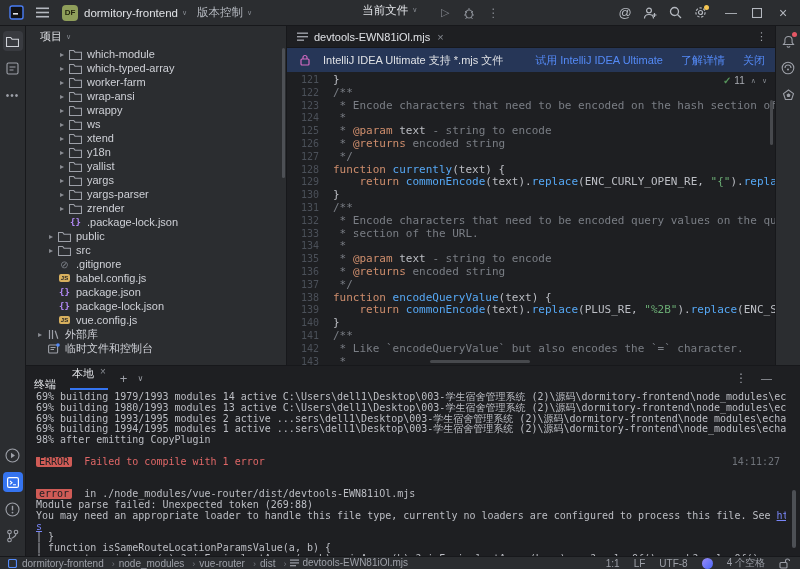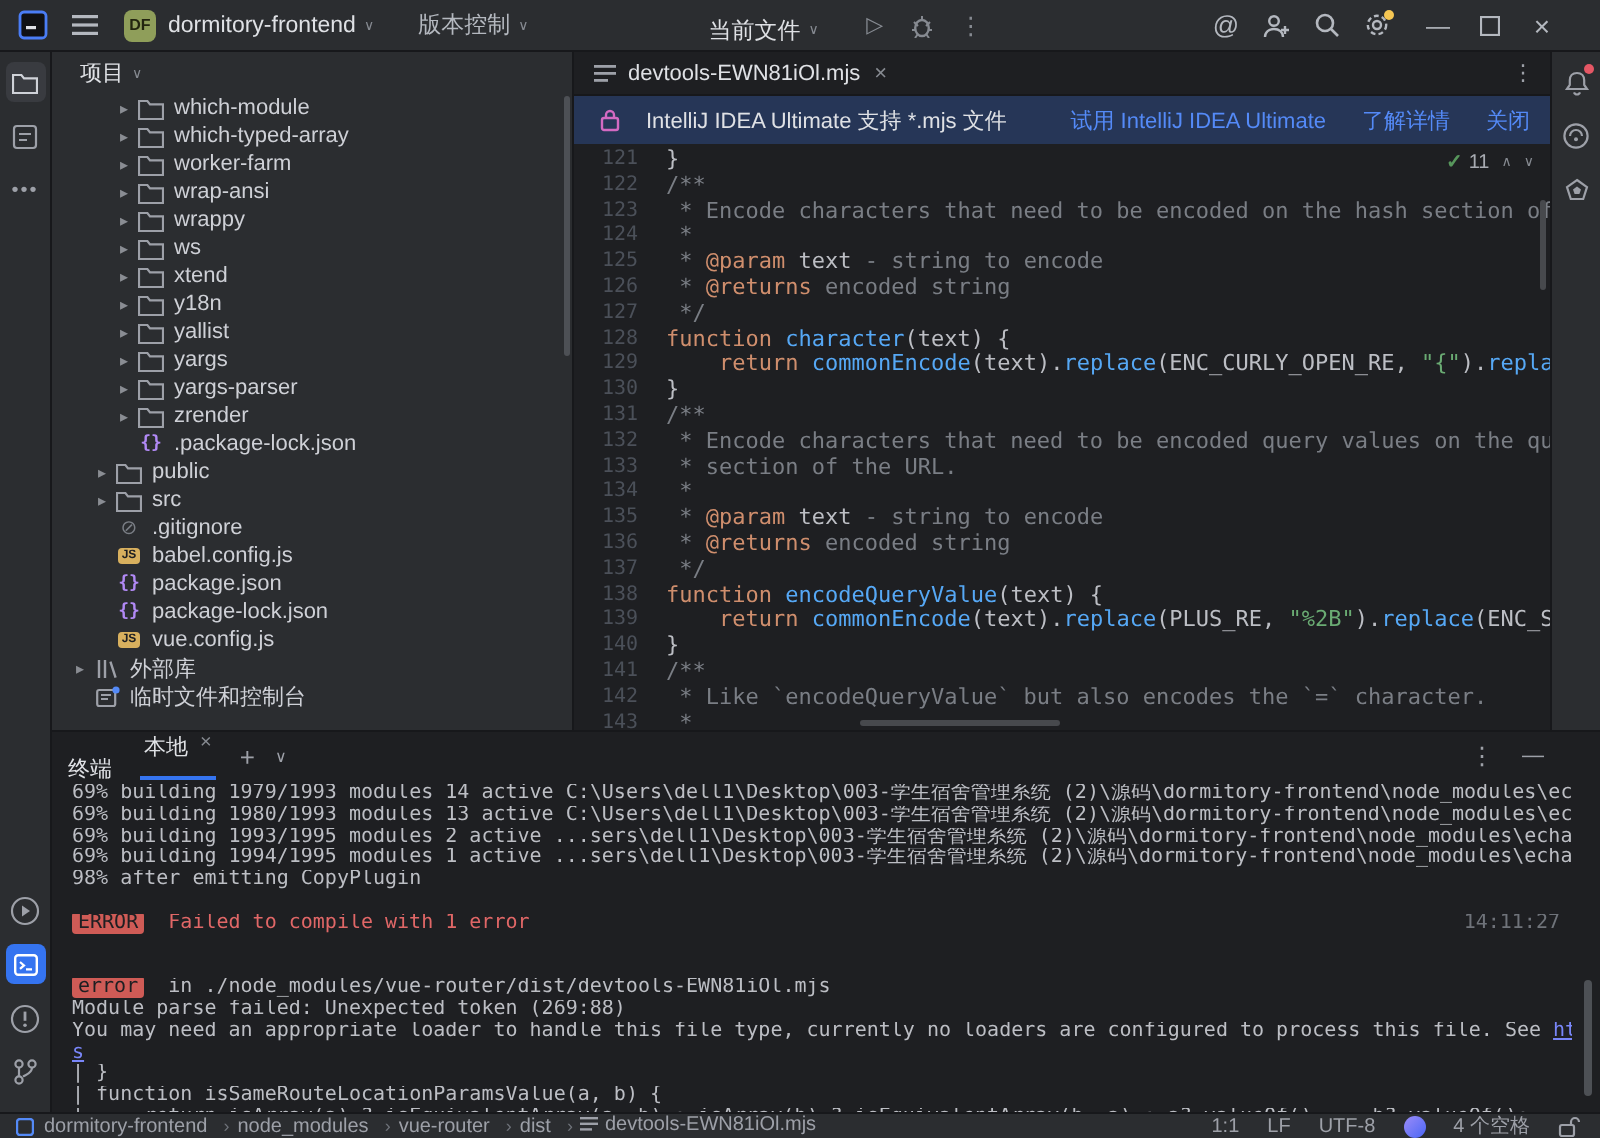--- a/index.html
+++ b/index.html
@@ -1,27 +1,27 @@
 <!DOCTYPE html>
 <html><head>
 <meta charset="utf-8">
 <style>
   *{box-sizing:border-box;margin:0;padding:0}
   html,body{width:800px;height:569px;overflow:hidden;background:#1e1f22;
     font-family:"Liberation Sans",sans-serif;color:#dfe1e5;-webkit-font-smoothing:antialiased}
   
   .titlebar{height:26px;background:#2b2d30;display:flex;align-items:center;
-    border-bottom:1px solid #17181b;font-size:11.5px;padding:0 16px 0 6px;position:relative;z-index:5}
+    border-bottom:1px solid #17181b;font-size:11.5px;padding:0 4px 0 6px;position:relative;z-index:5}
   .tb-item{display:inline-flex;align-items:center;margin-right:10px;color:#dfe1e5}
   .tb-ico{width:20px;height:20px;display:inline-flex;align-items:center;justify-content:center;color:#9da0a8}
   .dd{font-size:7px;color:#868a91;margin-left:4px}
   .badge-df{width:16px;height:16px;border-radius:4px;background:#8f9e5a;color:#23250f;
     font-size:8px;font-weight:bold;display:inline-flex;align-items:center;justify-content:center;margin-right:6px}
   .tb-right{margin-left:auto;display:flex;align-items:center}
-  .tb-center{margin-left:80px;display:flex;align-items:flex-end;color:#b4b8bf}
+  .tb-center{margin-left:100px;display:flex;align-items:flex-start;color:#b4b8bf}
   .winbtn{width:26px;height:26px;display:inline-flex;align-items:center;justify-content:center;color:#b4b8bf;font-size:12px}
   .gear-wrap{position:relative}
   .gear-dot{position:absolute;top:2px;right:1px;width:5px;height:5px;border-radius:50%;background:#f5c653}
   
   .mid{display:flex;height:530px}
   .stripe-left{width:26px;background:#2b2d30;border-right:1px solid #17181b;display:flex;
     flex-direction:column;align-items:center;padding:5px 0 10px 0}
   .stripe-right{width:25px;background:#2b2d30;border-left:1px solid #17181b;display:flex;
     flex-direction:column;align-items:center;padding:5px 0}
   .stripe-ic{width:20px;height:20px;border-radius:4px;display:flex;align-items:center;
@@ -105,21 +105,21 @@
         <rect y="0.5" width="13" height="1.6" fill="#b4b8bf"></rect>
         <rect y="4.7" width="13" height="1.6" fill="#b4b8bf"></rect>
         <rect y="8.9" width="13" height="1.6" fill="#b4b8bf"></rect>
       </svg>
   </span>
   <span class="tb-item">
     <span class="badge-df">DF</span>
     <span>dormitory-frontend</span>
     <span class="dd">∨</span>
   </span>
-  <span class="tb-item" style="margin-left:12px;color:#b4b8bf">
+  <span class="tb-item" style="color:#b4b8bf">
     <span>版本控制</span>
     <span class="dd">∨</span>
   </span>
   <span class="tb-center">
     <span class="tb-item">
       <span>当前文件</span>
       <span class="dd">∨</span>
     </span>
     <span class="tb-ico" style="margin-left:8px;font-size:11px;color:#868a91">▷</span>
     <span class="tb-ico" style="margin-left:4px">
@@ -438,21 +438,21 @@
         </div>
         <div class="code">
           <div id="codelines">
               <div class="cl"><span class="gut">121</span><span class="ctext"><span class="tk-p">}</span></span></div>
               <div class="cl"><span class="gut">122</span><span class="ctext"><span class="tk-c">/**</span></span></div>
               <div class="cl"><span class="gut">123</span><span class="ctext"><span class="tk-c"> * Encode characters that need to be encoded on the hash section of the URL.</span></span></div>
               <div class="cl"><span class="gut">124</span><span class="ctext"><span class="tk-c"> *</span></span></div>
               <div class="cl"><span class="gut">125</span><span class="ctext"><span class="tk-c"> * </span><span class="tk-k">@param</span><span class="tk-p"> text </span><span class="tk-c">- string to encode</span></span></div>
               <div class="cl"><span class="gut">126</span><span class="ctext"><span class="tk-c"> * </span><span class="tk-k">@returns</span><span class="tk-c"> encoded string</span></span></div>
               <div class="cl"><span class="gut">127</span><span class="ctext"><span class="tk-c"> */</span></span></div>
-              <div class="cl"><span class="gut">128</span><span class="ctext"><span class="tk-k">function </span><span class="tk-f">character</span><span class="tk-p">(text) {</span></span></div>
+              <div class="cl"><span class="gut">128</span><span class="ctext"><span class="tk-k">function </span><span class="tk-f">currently</span><span class="tk-p">(text) {</span></span></div>
               <div class="cl"><span class="gut">129</span><span class="ctext"><span class="tk-p">    </span><span class="tk-k">return </span><span class="tk-f">commonEncode</span><span class="tk-p">(text).</span><span class="tk-f">replace</span><span class="tk-p">(ENC_CURLY_OPEN_RE, </span><span class="tk-s">"{"</span><span class="tk-p">).</span><span class="tk-f">replace</span></span></div>
               <div class="cl"><span class="gut">130</span><span class="ctext"><span class="tk-p">}</span></span></div>
               <div class="cl"><span class="gut">131</span><span class="ctext"><span class="tk-c">/**</span></span></div>
               <div class="cl"><span class="gut">132</span><span class="ctext"><span class="tk-c"> * Encode characters that need to be encoded query values on the query</span></span></div>
               <div class="cl"><span class="gut">133</span><span class="ctext"><span class="tk-c"> * section of the URL.</span></span></div>
               <div class="cl"><span class="gut">134</span><span class="ctext"><span class="tk-c"> *</span></span></div>
               <div class="cl"><span class="gut">135</span><span class="ctext"><span class="tk-c"> * </span><span class="tk-k">@param</span><span class="tk-p"> text </span><span class="tk-c">- string to encode</span></span></div>
               <div class="cl"><span class="gut">136</span><span class="ctext"><span class="tk-c"> * </span><span class="tk-k">@returns</span><span class="tk-c"> encoded string</span></span></div>
               <div class="cl"><span class="gut">137</span><span class="ctext"><span class="tk-c"> */</span></span></div>
               <div class="cl"><span class="gut">138</span><span class="ctext"><span class="tk-k">function </span><span class="tk-f">encodeQueryValue</span><span class="tk-p">(text) {</span></span></div>

